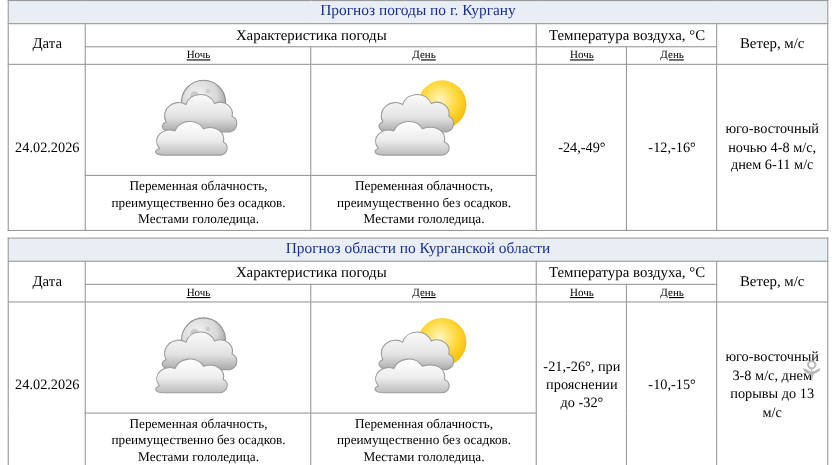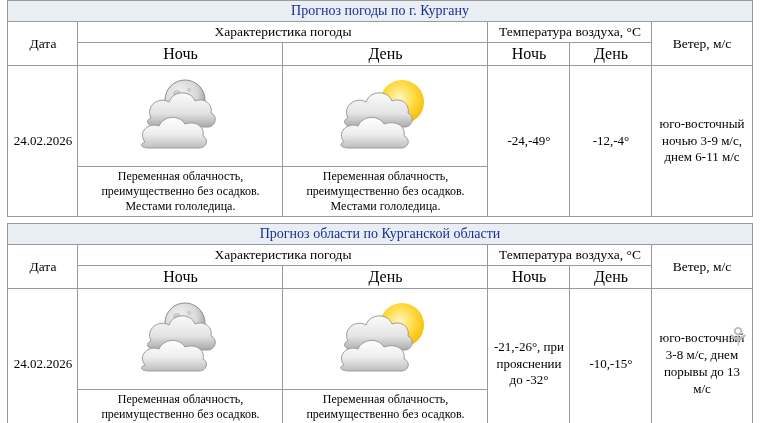--- a/index.html
+++ b/index.html
@@ -40,22 +40,23 @@
     font-weight: bold;
     font-size: 14px;
     padding: 3px 0 4px 0;
     border: 1px solid #9a9a9a;
   }
   .hdr td {
     font-size: 13.5px;
     padding: 6px 2px;
   }
   .subhdr td {
-    font-size: 16px;
+    font-size: 10px;
     padding: 3px 2px;
+    text-decoration: underline;
   }
   .date-cell {
     font-size: 13px;
     margin-top: 44px;
   }
   .sky-cell {
     padding: 0;
     height: 96px;
     vertical-align: middle;
   }
@@ -191,22 +192,22 @@
               </defs>
               <circle cx="92" cy="30" r="22" fill="url(#sunG)"></circle>
               <g>
                 <path d="M38 46 c-6 -12 8 -22 18 -16 c4 -12 22 -12 26 -1 c10 -4 18 4 16 12 c6 2 6 12 -2 14 l-54 0 c-8 -1 -10 -7 -4 -9 z" fill="url(#cloudG4)" stroke="#9b9b9b" stroke-width="1"></path>
                 <path d="M34 70 c-8 -10 4 -20 14 -16 c4 -10 20 -12 26 -2 c12 -4 22 2 20 12 c7 3 5 12 -3 12 l-52 0 c-8 0 -11 -4 -5 -6 z" fill="url(#cloudG3)" stroke="#9b9b9b" stroke-width="1"></path>
               </g>
             </svg>
           </div>
         </td>
         <td class="temp-cell" rowspan="2">-24,-49°</td>
-        <td class="temp-cell" rowspan="2">-12,-4°</td>
-        <td class="wind-cell" rowspan="2">юго-восточный ночью 3-9 м/с, днем 6-11 м/с</td>
+        <td class="temp-cell" rowspan="2">-12,-16°</td>
+        <td class="wind-cell" rowspan="2">юго-восточный ночью 4-8 м/с, днем 6-11 м/с</td>
       </tr>
       <tr>
         <td class="desc-cell">Переменная облачность, преимущественно без осадков. Местами гололедица.</td>
         <td class="desc-cell">Переменная облачность, преимущественно без осадков. Местами гололедица.</td>
       </tr>
     </tbody>
   </table>
 
   <div class="gap"></div>
 

